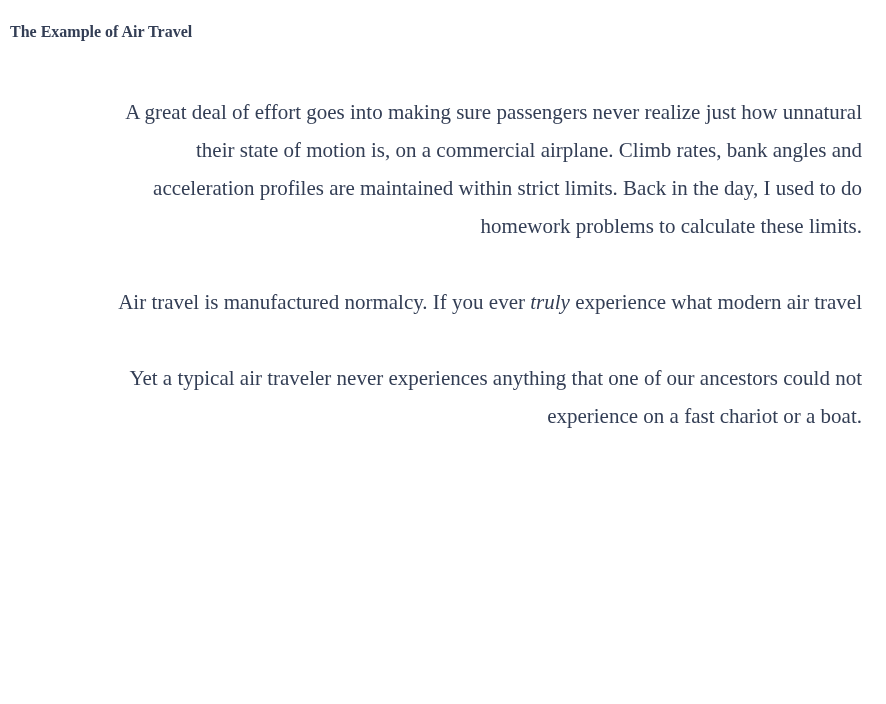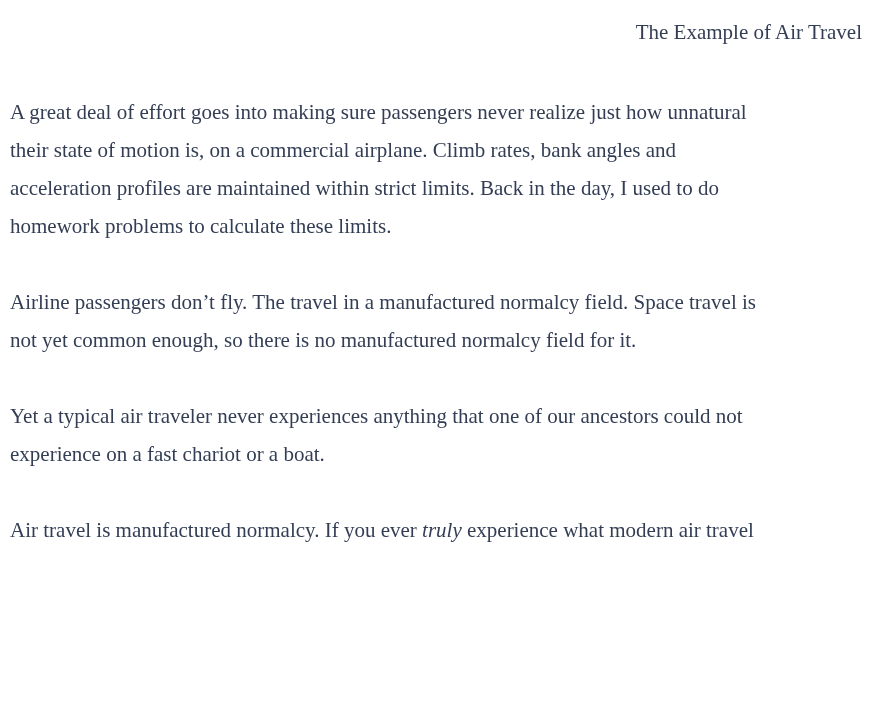--- a/index.html
+++ b/index.html
@@ -15,30 +15,30 @@
   .article {
     box-sizing: border-box;
     width: 886px;
     padding: 18px 24px 0 10px;
     font-family: "Liberation Serif", serif;
     font-size: 21px;
     line-height: 38px;
     color: #333e55;
   }
   .article h3 {
-    font-size: 21px;
+    font-size: 16px;
     line-height: 28px;
-    font-weight: normal;
+    font-weight: bold;
     margin: 0 0 47px 0;
     color: #333e55;
-    text-align: right;
   }
   .article p {
     margin: 0 0 38px 0;
     white-space: pre-line;
+    text-align: right;
   }
   .article a {
     color: inherit;
     text-decoration: underline;
     text-decoration-thickness: 1px;
     text-underline-offset: 3px;
     cursor: pointer;
   }
   .article em {
     font-style: italic;
@@ -47,19 +47,17 @@
 </head>
 <body>
 
 <main class="article">
   <h3>The Example of Air Travel</h3>
   <div>
       <p><span>A great deal of effort goes into making sure passengers never realize just how unnatural
 their state of motion is, on a commercial airplane. Climb rates, bank angles and
 acceleration profiles are maintained within strict limits. Back in the day, I used to do
 homework problems to calculate these limits.</span></p>
-      <p><span>Airline passengers don’t fly. The travel in a manufactured normalcy field. Space travel is
-not yet common enough, so there is no manufactured normalcy field for it.</span></p>
+      <p><span>Air travel is manufactured normalcy. If you ever </span><em>truly</em><span> experience what modern air travel</span></p>
       <p><span>Yet a typical air traveler never experiences anything that one of our ancestors could not
 experience on a fast chariot or a boat.</span></p>
-      <p><span>Air travel is manufactured normalcy. If you ever </span><em>truly</em><span> experience what modern air travel</span></p>
     </div>
 </main>
 
 </body></html>

